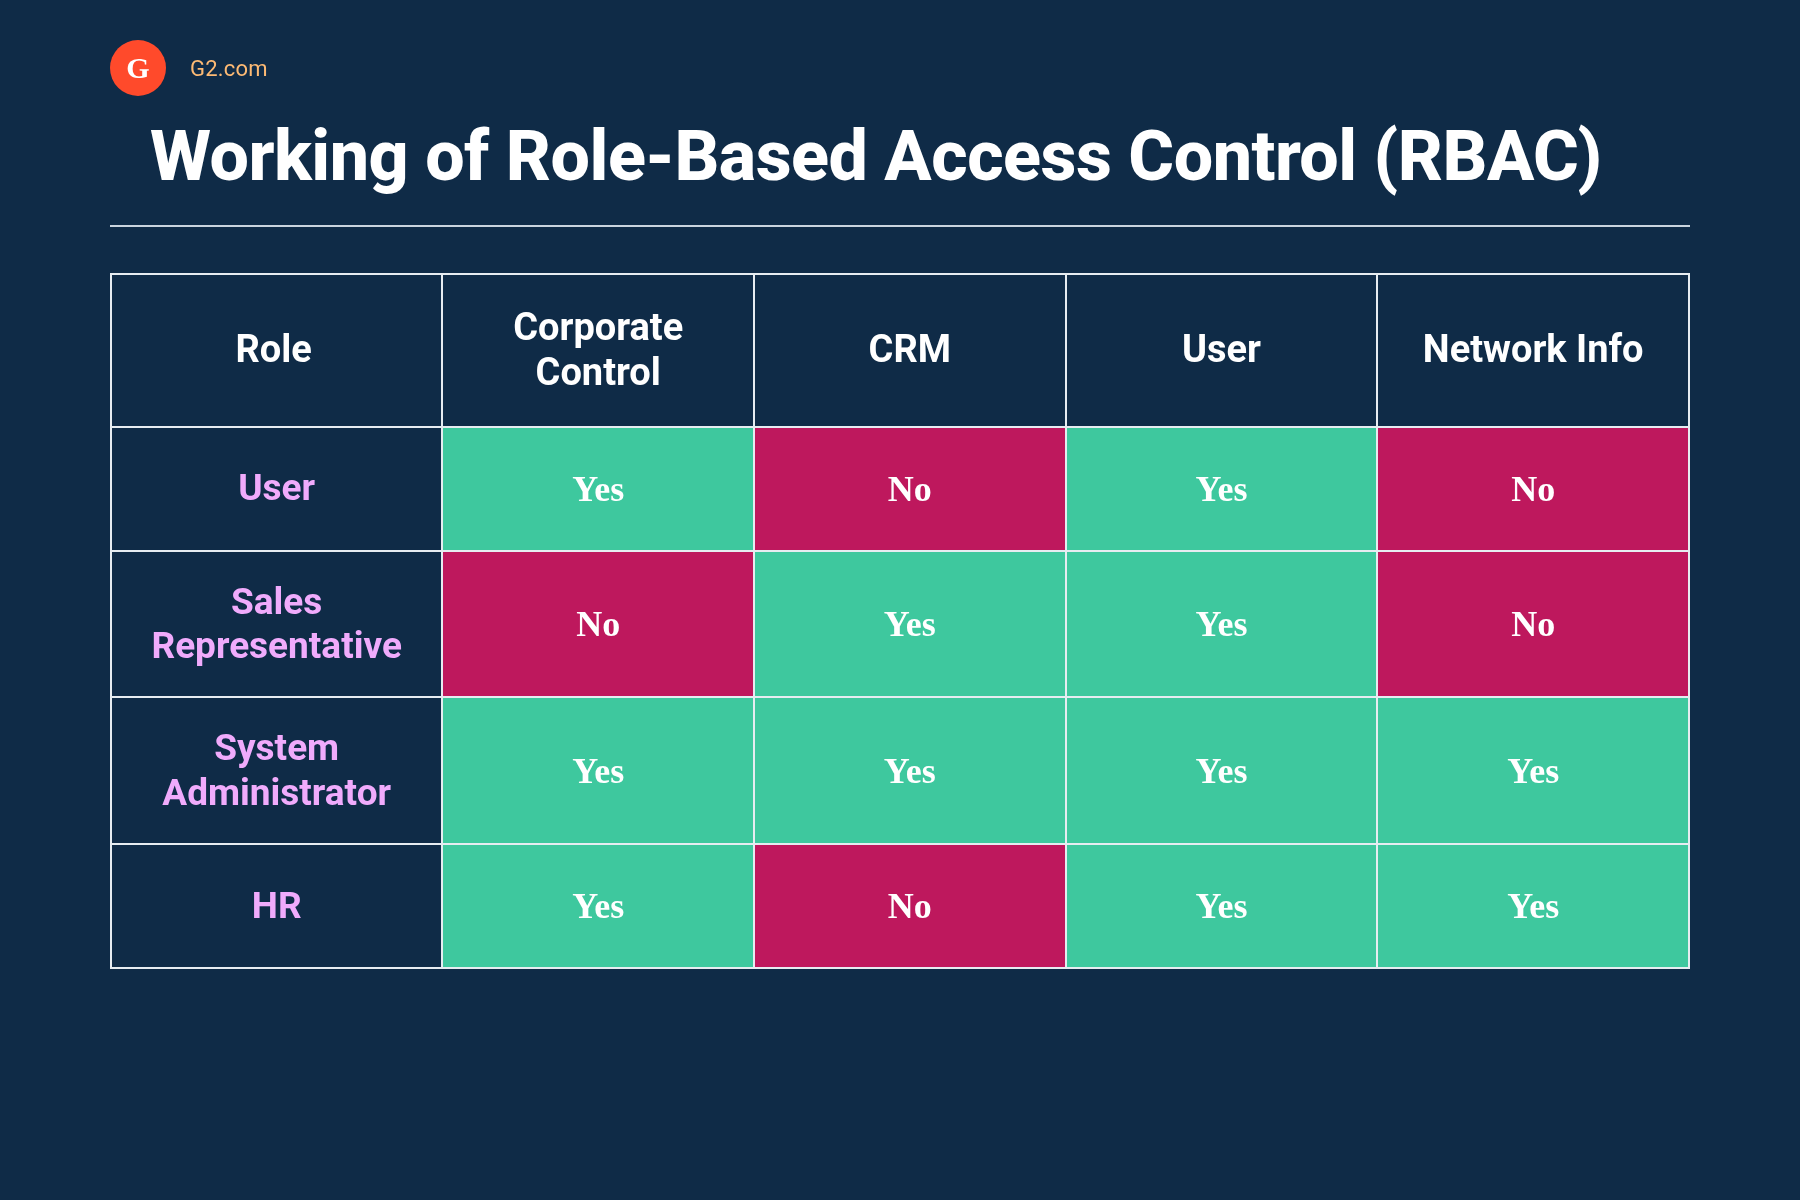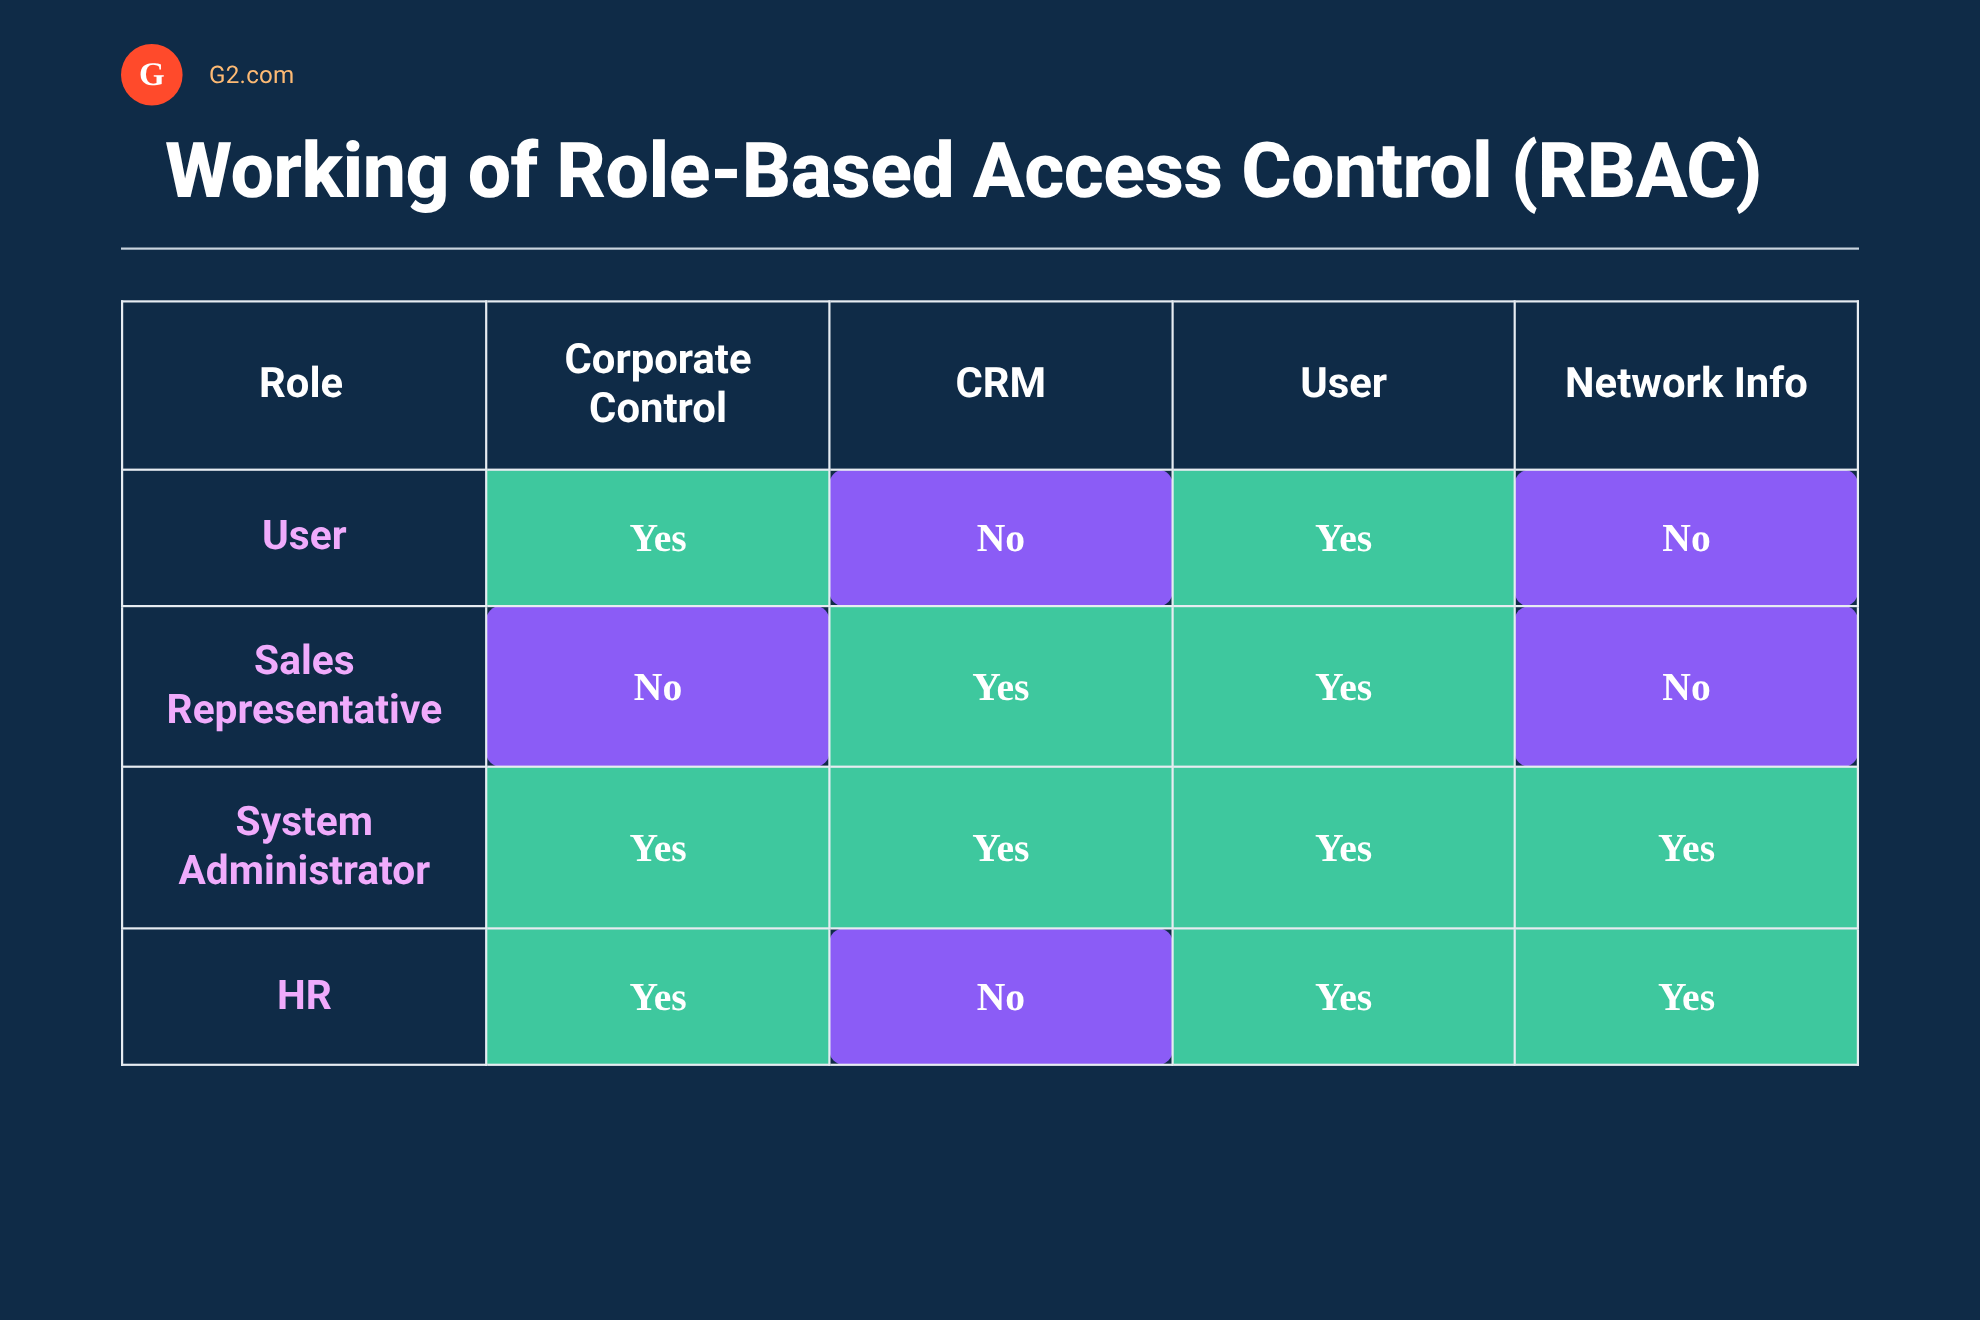--- a/index.html
+++ b/index.html
@@ -77,21 +77,21 @@
     line-height: 1.2;
     padding: 28px 18px;
   }
   table.rbac td.val-cell {
     font-size: 36px;
     color: #ffffff;
     padding: 40px 10px;
     font-family: Liberation Serif, serif;
   }
   .yes { background: #3ec89e; }
-  .no  { background: #8b5cf6; border-radius: 13px; }
+  .no  { background: #be185d; }
   table.rbac th:first-child { width: 21%; padding-left: 12px; }
 </style>
 </head>
 <body>
 
 <div class="header-bar">
   <div class="logo-circle">
     <span class="logo-g">G</span>
   </div>
   <div class="site-label">G2.com</div>

